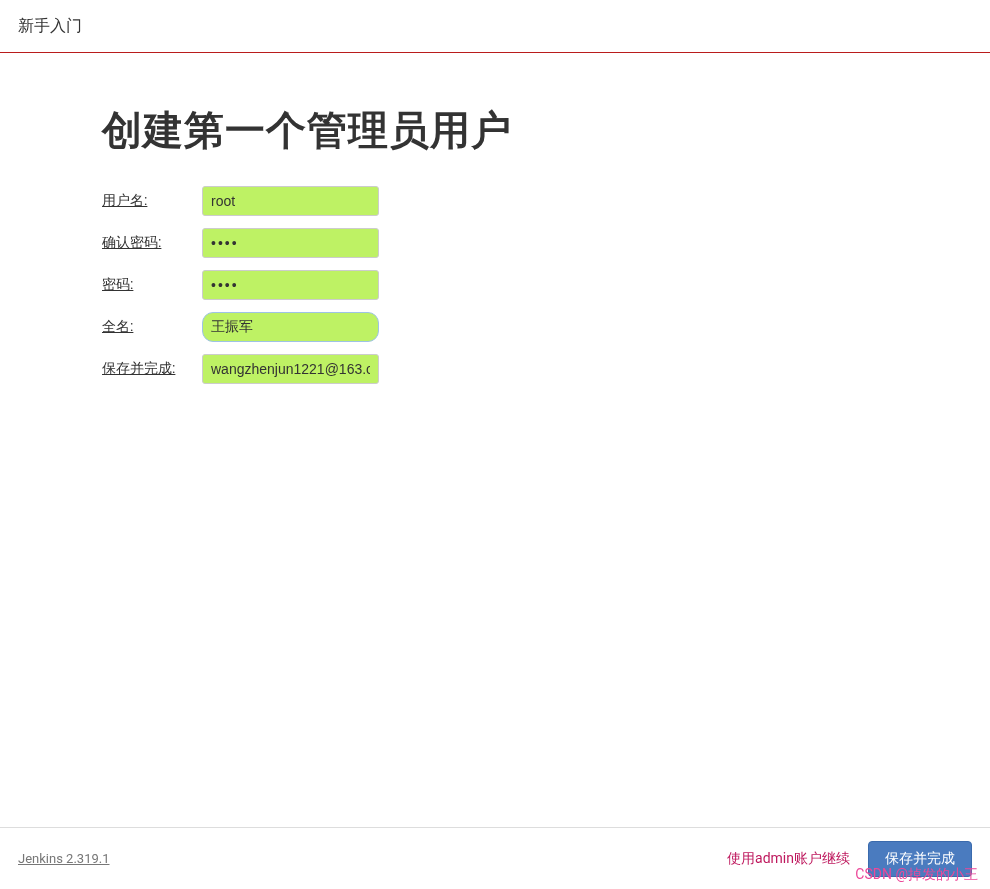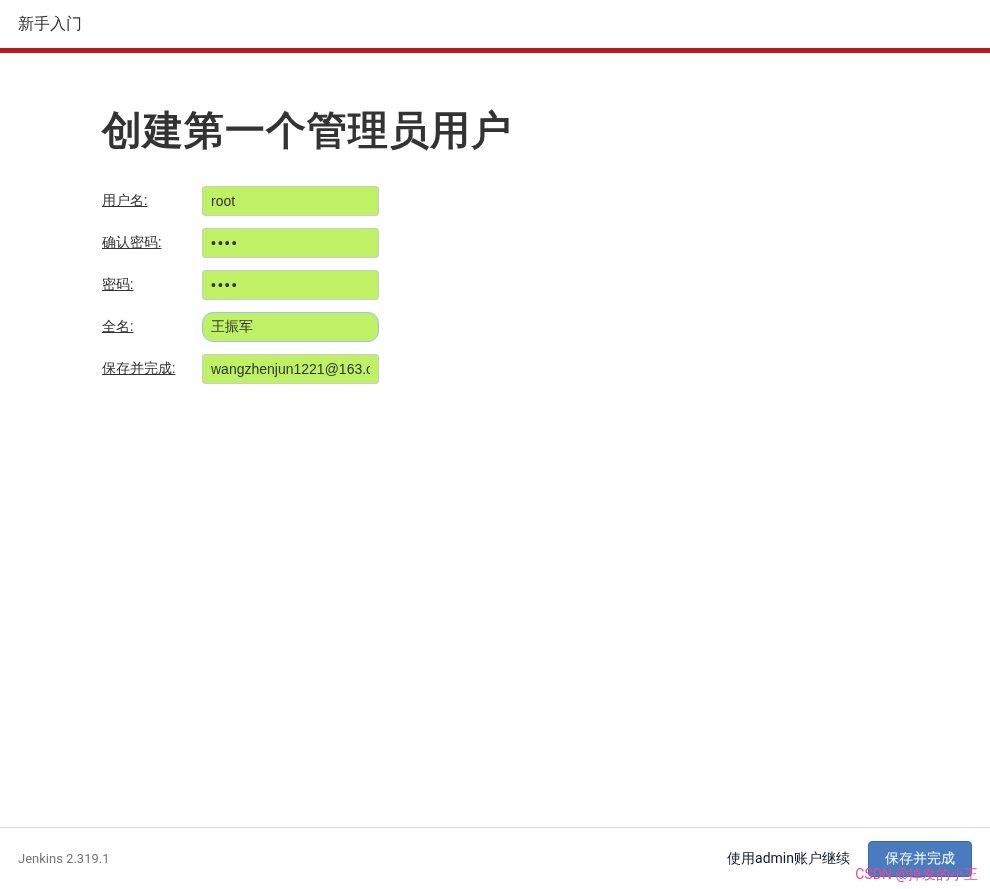--- a/index.html
+++ b/index.html
@@ -11,21 +11,21 @@
       font-family: -apple-system, BlinkMacSystemFont, "Segoe UI", Roboto, "Helvetica Neue", Arial, sans-serif;
       width: 990px;
       height: 889px;
       background: #ffffff;
       color: #333;
       position: relative;
       overflow: hidden;
     }
     .header {
       height: 53px;
-      border-bottom: 5px solid #b91c1c;
+      border-bottom: 1px solid #b91c1c;
       display: flex;
       align-items: center;
       padding-left: 18px;
       font-size: 16px;
       color: #333;
     }
     .main {
       padding: 50px 0 0 102px;
     }
     .page-title {
@@ -75,28 +75,29 @@
       border-top: 1px solid #ddd;
       display: flex;
       align-items: center;
       justify-content: space-between;
       padding: 0 18px;
       background: #fff;
     }
     .footer-left {
       font-size: 13px;
       color: #777;
+      text-decoration: underline;
     }
     .footer-right {
       display: flex;
       align-items: center;
       gap: 18px;
     }
     .link-button {
-      color: #0f172a;
+      color: #be185d;
       font-size: 14px;
       cursor: pointer;
       text-decoration: none;
       background: none;
       border: none;
     }
     .primary-button {
       background: #4a7bbf;
       color: #fff;
       border: 1px solid #3a6aad;

